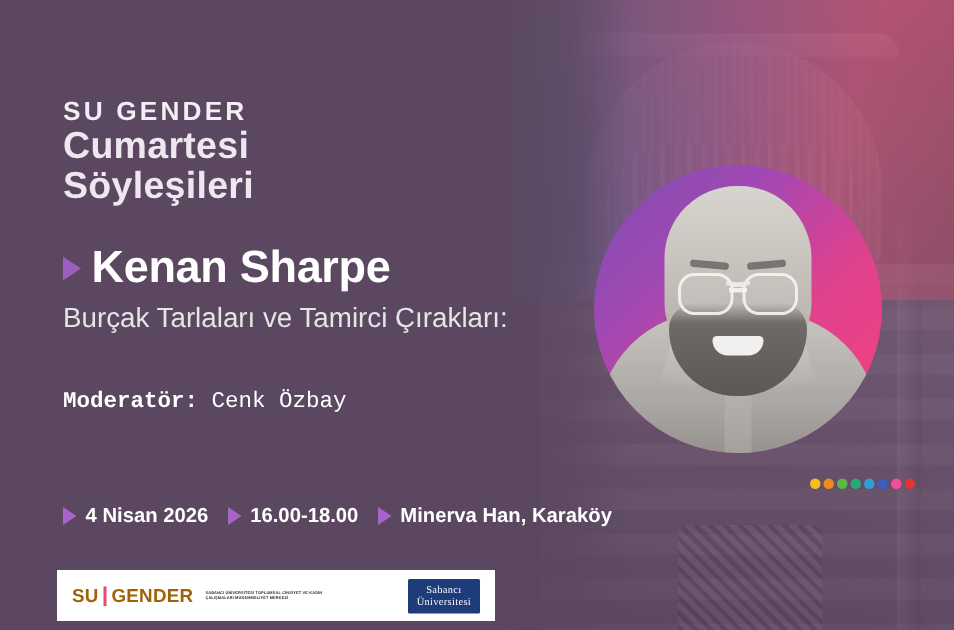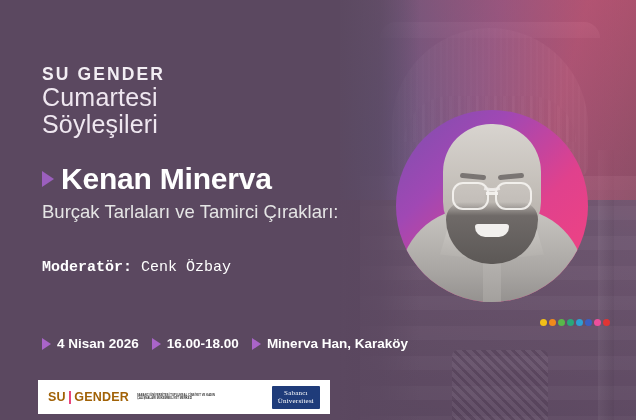--- a/index.html
+++ b/index.html
@@ -244,21 +244,21 @@
     font-size: 17.5px;
     font-weight: bold;
     letter-spacing: 2.1px;
     color: #f3eef4;
   }
   .series {
     position: absolute;
     top: 84px;
     font-size: 25px;
     line-height: 27px;
-    font-weight: normal;
+    font-weight: bold;
     color: #efe7f0;
     letter-spacing: .2px;
   }
 
   .speaker-row {
     position: absolute;
     top: 162px;
     display: flex;
     align-items: center;
     gap: 7px;
@@ -432,21 +432,21 @@
 
   <div class="content">
     <div class="kicker">SU GENDER</div>
     <div class="series">
       <div>Cumartesi</div>
       <div>Söyleşileri</div>
     </div>
 
     <div class="speaker-row">
       <div class="tri"></div>
-      <div class="speaker-name">Kenan Minerva</div>
+      <div class="speaker-name">Kenan Sharpe</div>
     </div>
 
     <div class="talk-title">
       <div>Burçak Tarlaları ve Tamirci Çırakları:</div>
     </div>
 
     <div class="moderator">
       <b>Moderatör:</b>
       <span>Cenk Özbay</span>
     </div>

